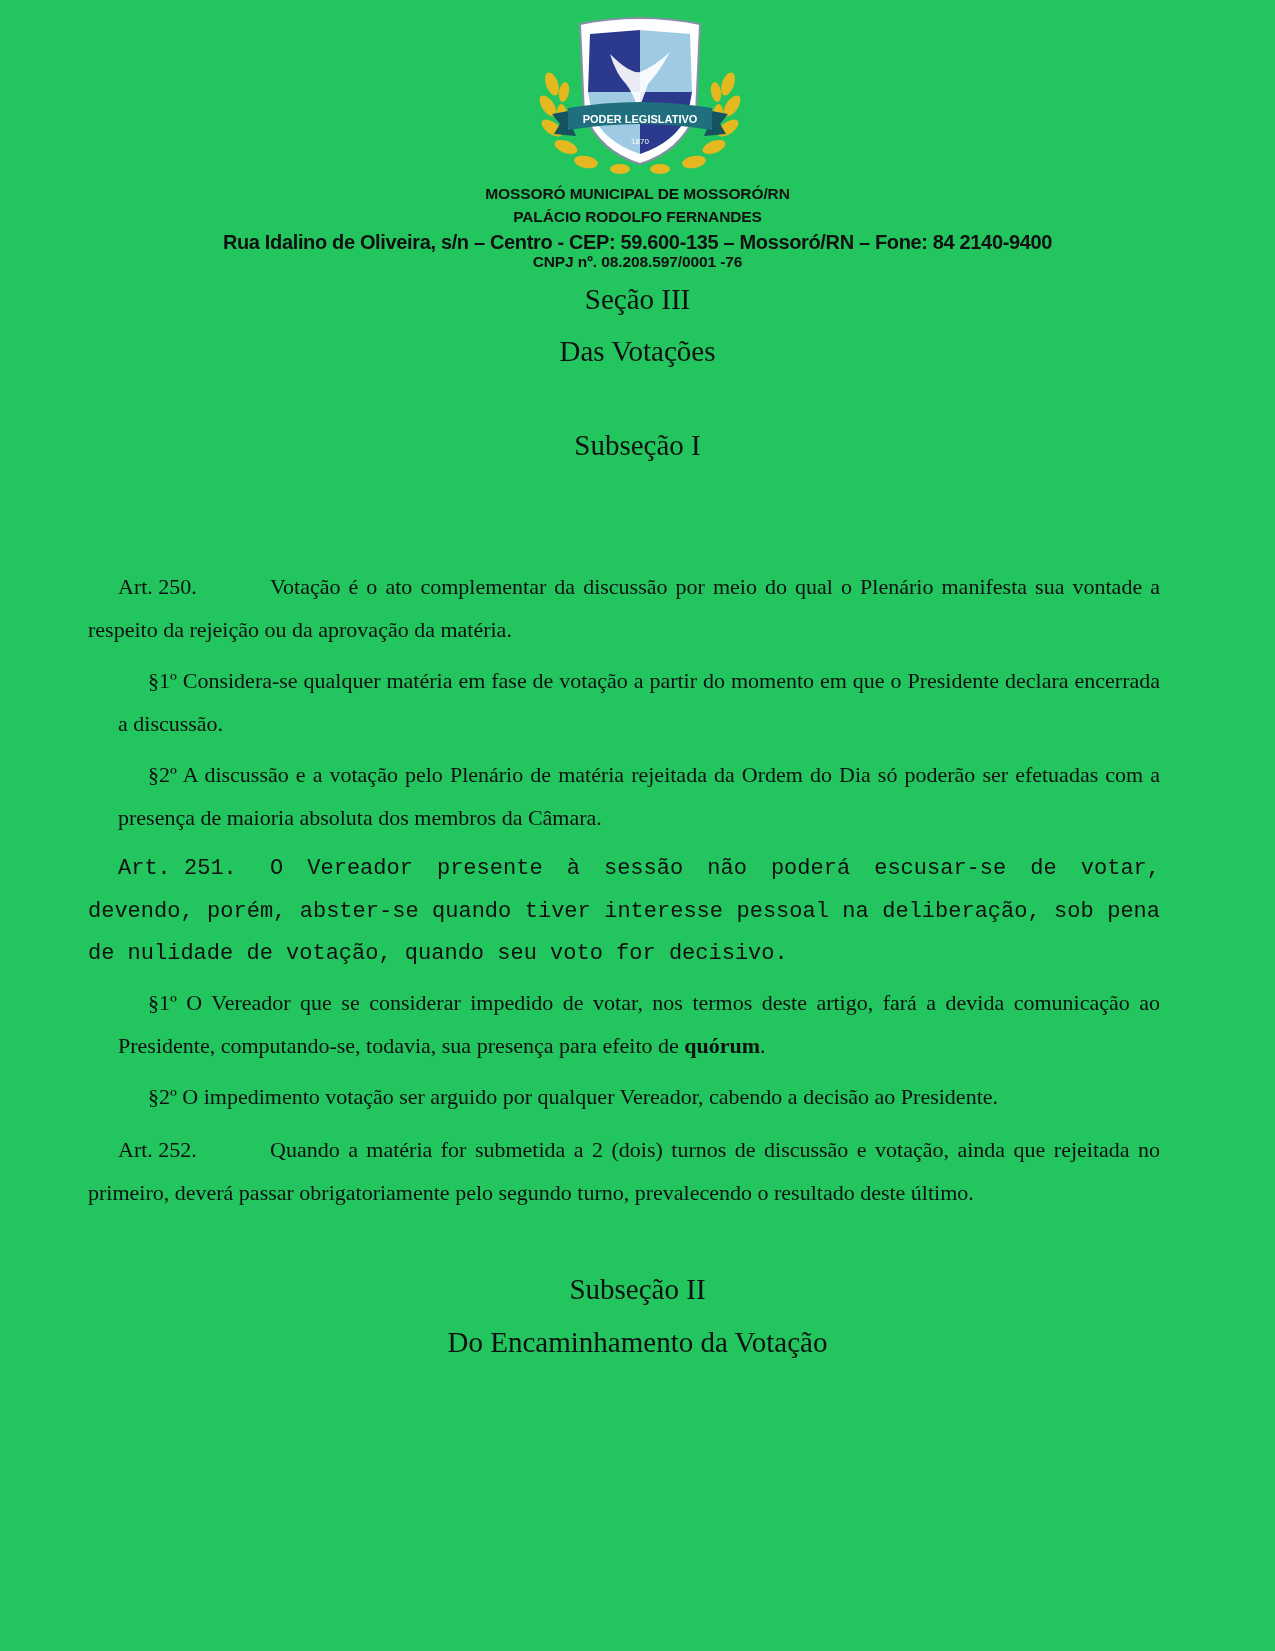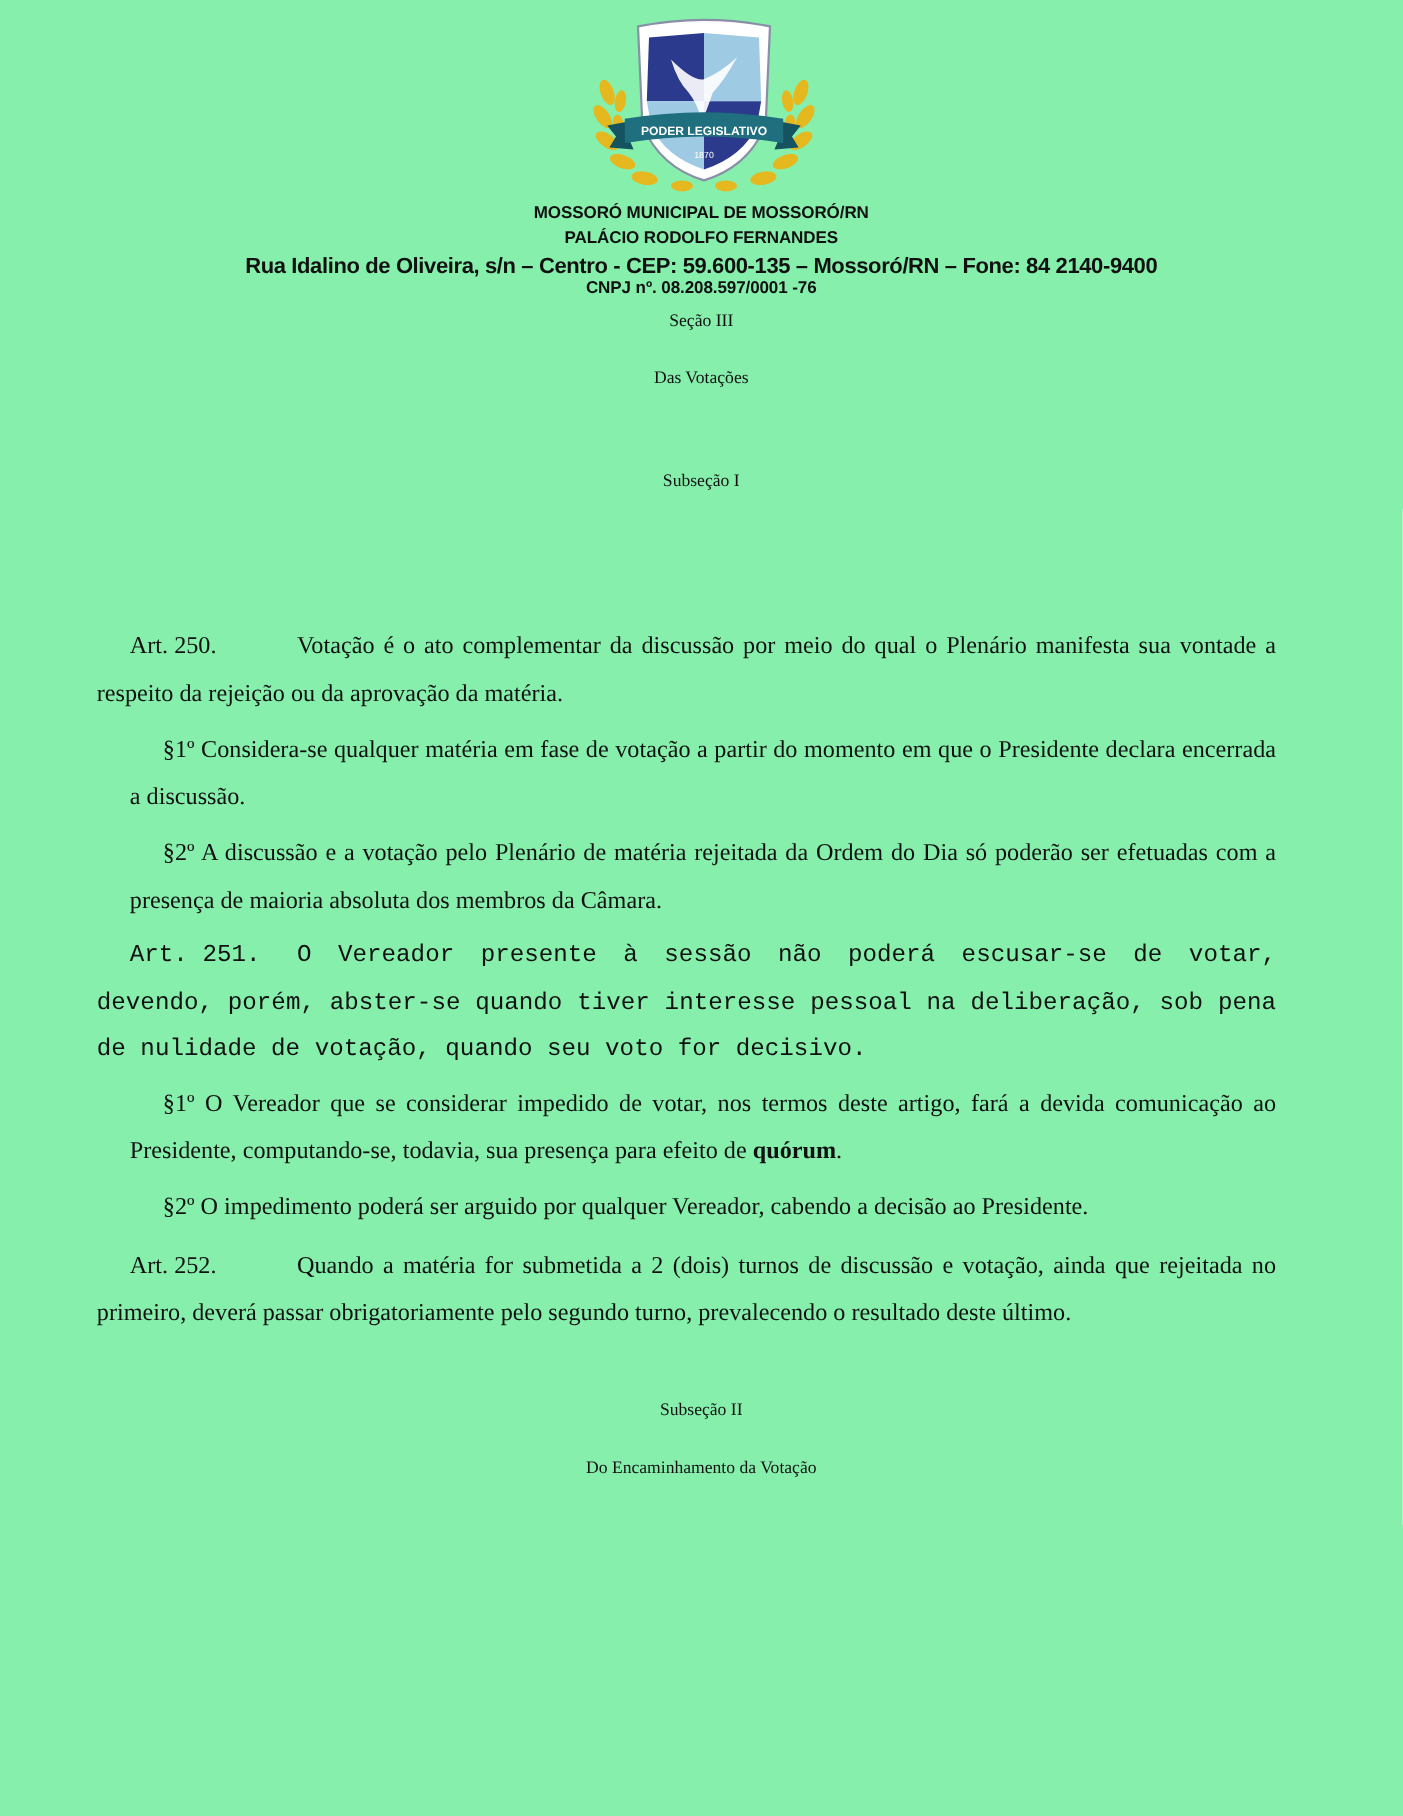--- a/index.html
+++ b/index.html
@@ -1,30 +1,30 @@
 <!DOCTYPE html>
 <html><head>
 <meta charset="utf-8">
 <style>
   html, body { margin: 0; padding: 0; background: #ffffff; }
   body { width: 1275px; height: 1651px; position: relative; overflow: hidden; color: #111; }
-  .page { position: absolute; left: 0; top: 0; width: 1275px; height: 1651px; background: #86efac; }
+  .page { position: absolute; left: 0; top: 0; width: 1275px; height: 1651px; background: #22c55e; }
 
   .logo { position: absolute; left: 530px; top: 14px; width: 220px; height: 165px; }
 
   .hdr { position: absolute; left: 0; width: 1275px; text-align: center;
          font-family: "Liberation Sans Narrow", "Liberation Sans", sans-serif; font-weight: bold;
          font-size: 15.5px; color: #111; letter-spacing: -0.1px; }
   .hdr1 { top: 185px; }
   .hdr2 { top: 208px; }
   .hdr3 { top: 231px; font-size: 20px; letter-spacing: -0.35px; }
   .hdr4 { top: 253px; }
 
   .heading { position: absolute; left: 0; width: 1275px; text-align: center;
-             font-family: "Liberation Serif", serif; font-size: 16px; color: #111; }
+             font-family: "Liberation Serif", serif; font-size: 29px; color: #111; }
 
   .para { position: absolute; font-family: "Liberation Serif", serif; font-size: 22px;
           line-height: 42.5px; color: #111; text-align: justify; text-align-last: left; }
   .art { left: 88px; width: 1072px; text-indent: 30px; }
   .art .num { display: inline-block; width: 152px; text-indent: 0; }
   .sub { left: 118px; width: 1042px; text-indent: 30px; }
   b { font-weight: bold; }
 </style>
 </head>
 <body>
@@ -77,19 +77,19 @@
   <div class="heading" style="top:283px;">Seção III</div>
   <div class="heading" style="top:335px;">Das Votações</div>
   <div class="heading" style="top:429px;">Subseção I</div>
 
   <div class="para art" style="top:566px;"><span class="num">Art. 250.</span><span>Votação é o ato complementar da discussão por meio do qual o Plenário manifesta sua vontade a respeito da rejeição ou da aprovação da matéria.</span></div>
   <div class="para sub" style="top:660px;">§1º Considera-se qualquer matéria em fase de votação a partir do momento em que o Presidente declara encerrada a discussão.</div>
   <div class="para sub" style="top:754px;">§2º A discussão e a votação pelo Plenário de matéria rejeitada da Ordem do Dia só poderão ser efetuadas com a presença de maioria absoluta dos membros da Câmara.</div>
 
   <div class="para art" style="top:848px;font-family:Liberation Mono, monospace;"><span class="num">Art. 251.</span><span>O Vereador presente à sessão não poderá escusar-se de votar, devendo, porém, abster-se quando tiver interesse pessoal na deliberação, sob pena de nulidade de votação, quando seu voto for decisivo.</span></div>
   <div class="para sub" style="top:982px;"><span>§1º O Vereador que se considerar impedido de votar, nos termos deste artigo, fará a devida comunicação ao Presidente, computando-se, todavia, sua presença para efeito de </span><b>quórum</b><span>.</span></div>
-  <div class="para sub" style="top:1076px;">§2º O impedimento poderá ser arguido por qualquer Vereador, cabendo a decisão ao Presidente.</div>
+  <div class="para sub" style="top:1076px;">§2º O impedimento votação ser arguido por qualquer Vereador, cabendo a decisão ao Presidente.</div>
 
   <div class="para art" style="top:1129px;"><span class="num">Art. 252.</span><span>Quando a matéria for submetida a 2 (dois) turnos de discussão e votação, ainda que rejeitada no primeiro, deverá passar obrigatoriamente pelo segundo turno, prevalecendo o resultado deste último.</span></div>
 
   <div class="heading" style="top:1326px;">Do Encaminhamento da Votação</div>
   <div class="heading" style="top:1273px;">Subseção II</div>
 </div>
 
 </body></html>

